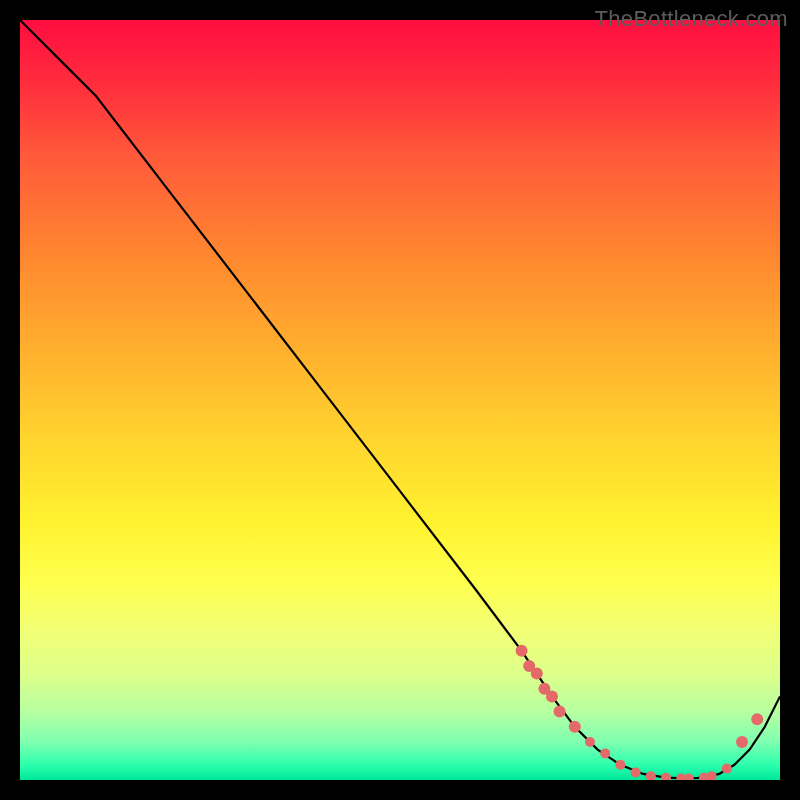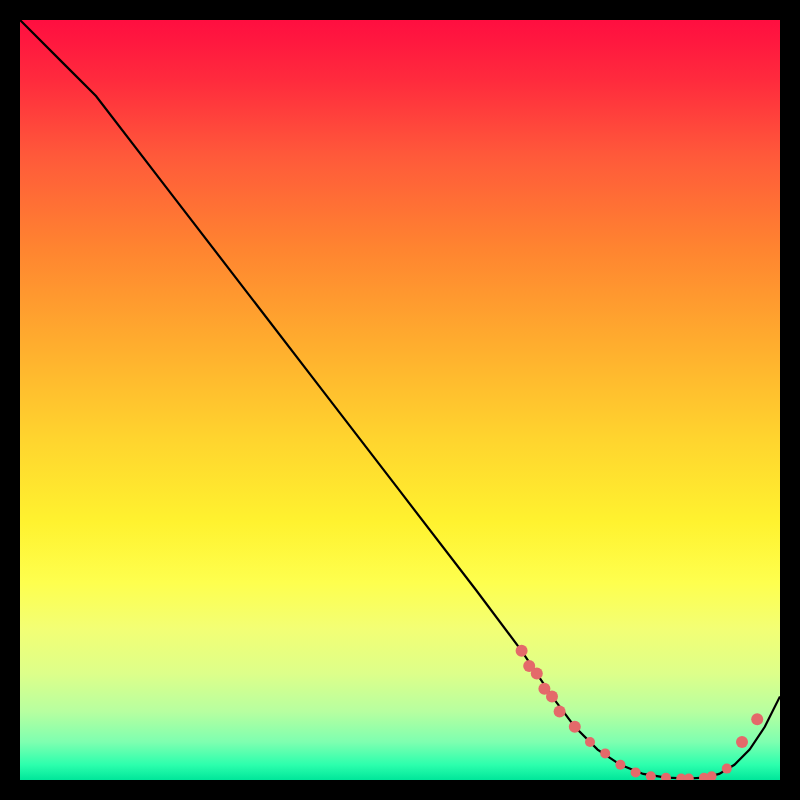--- a/index.html
+++ b/index.html
@@ -56,20 +56,21 @@
     top: 0;
     width: 760px;
     height: 760px;
     z-index: 10;
   }
 </style>
 </head>
 <body>
 <div class="frame">
 
+  <div class="watermark">TheBottleneck.com</div>
 
   <div class="plot-area">
     <svg class="curve" viewBox="0 0 760 760" preserveAspectRatio="none">
 
       <path id="curve-path" d="M0.0 0.0 L45.6 45.6 L76.0 76.0 L152.0 174.8 L228.0 273.6 L304.0 372.4 L380.0 471.2 L456.0 570.0 L501.6 630.8 L532.0 676.4 L554.8 706.8 L577.6 729.6 L600.4 744.8 L623.2 753.9 L646.0 757.7 L668.8 758.5 L684.0 757.7 L699.2 753.9 L714.4 744.8 L729.6 729.6 L744.8 706.8 L760.0 676.4" fill="none" stroke="#000000" stroke-width="2.2"></path>
 
       <g id="dots">
           <circle cx="501.6" cy="630.8" r="6" fill="#e46a6a"></circle>
           <circle cx="509.2" cy="646.0" r="6" fill="#e46a6a"></circle>
           <circle cx="516.8" cy="653.6" r="6" fill="#e46a6a"></circle>

